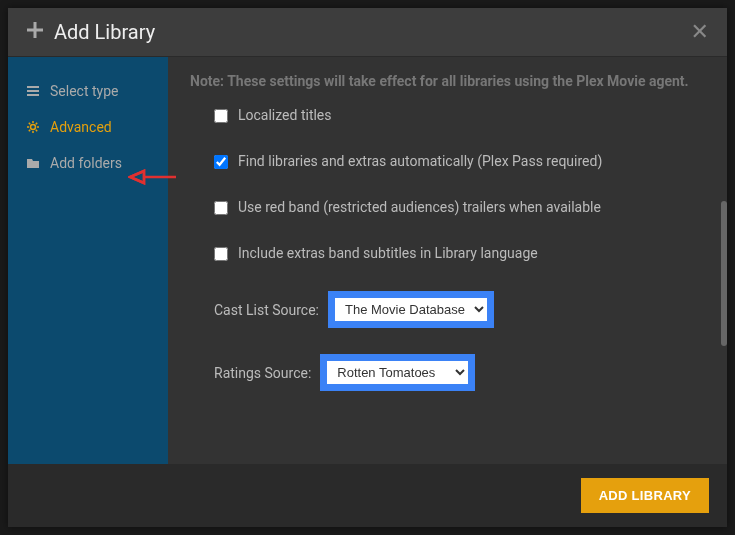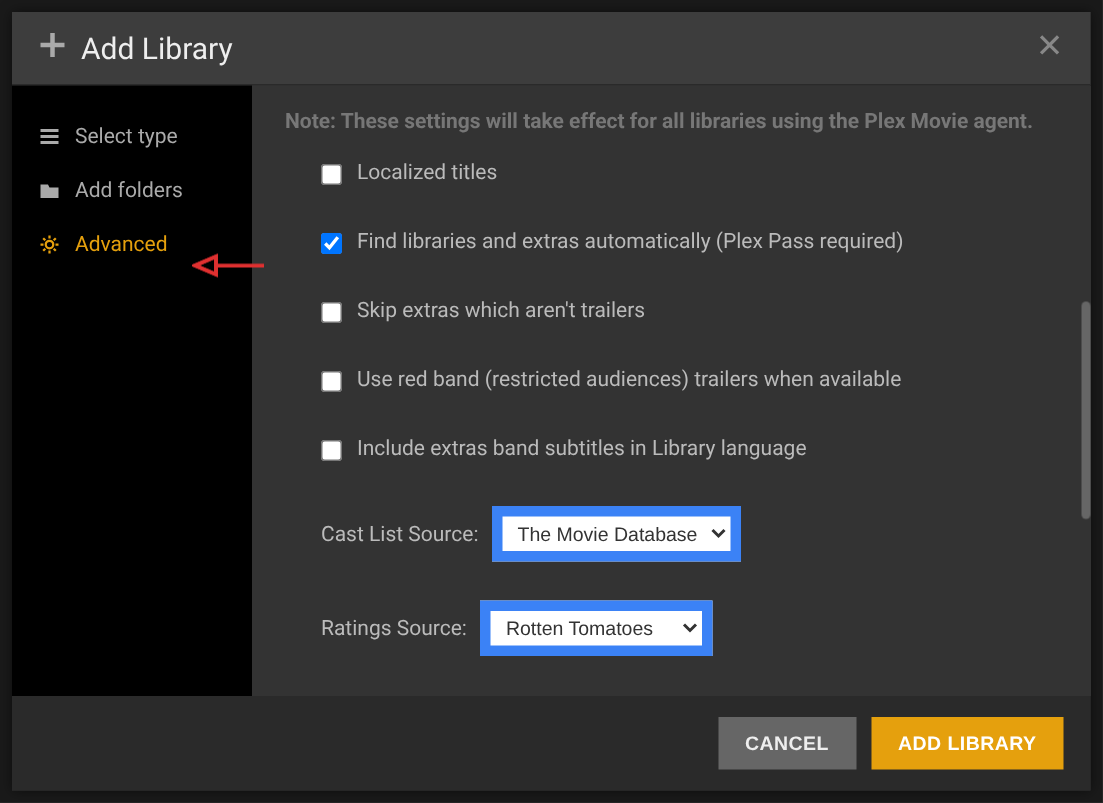--- a/index.html
+++ b/index.html
@@ -48,21 +48,21 @@
       cursor: pointer;
       line-height: 1;
     }
     .modal-body {
       flex: 1;
       display: flex;
       min-height: 0;
     }
     .sidebar {
       width: 160px;
-      background: #000000;
+      background: #0c4a6e;
       padding: 16px 0;
     }
     .sidebar-item {
       display: flex;
       align-items: center;
       padding: 10px 16px;
       color: #aaa;
       cursor: pointer;
       font-size: 14px;
     }
@@ -183,53 +183,49 @@
   <div class="modal-body">
     <div class="sidebar">
       <div class="sidebar-item">
         <span class="s-icon">
           <svg width="14" height="14" viewBox="0 0 14 14">
               <path d="M1 3h12M1 7h12M1 11h12" stroke="#aaa" stroke-width="2"></path>
             </svg>
         </span>
         <span>Select type</span>
       </div>
-      <div class="sidebar-item">
-        <span class="s-icon">
-          <svg width="14" height="12" viewBox="0 0 14 12">
-              <path d="M1 2h5l1 2h6v7H1z" fill="#aaa"></path>
-            </svg>
-        </span>
-        <span>Add folders</span>
-      </div>
       <div class="sidebar-item active">
         <span class="s-icon">
           <svg width="14" height="14" viewBox="0 0 14 14">
               <circle cx="7" cy="7" r="2.5" fill="none" stroke="#e5a00d" stroke-width="1.5"></circle>
               <path d="M7 1v2M7 11v2M1 7h2M11 7h2M2.8 2.8l1.4 1.4M9.8 9.8l1.4 1.4M2.8 11.2l1.4-1.4M9.8 4.2l1.4-1.4" stroke="#e5a00d" stroke-width="1.5"></path>
             </svg>
         </span>
         <span>Advanced</span>
       </div>
+      <div class="sidebar-item">
+        <span class="s-icon">
+          <svg width="14" height="12" viewBox="0 0 14 12">
+              <path d="M1 2h5l1 2h6v7H1z" fill="#aaa"></path>
+            </svg>
+        </span>
+        <span>Add folders</span>
+      </div>
     </div>
 
     <div class="content">
       <p class="note">Note: These settings will take effect for all libraries using the Plex Movie agent.</p>
 
       <div class="check-row">
         <input type="checkbox" style="">
         <span>Localized titles</span>
       </div>
       <div class="check-row">
         <input type="checkbox" checked="" style="">
         <span>Find libraries and extras automatically (Plex Pass required)</span>
-      </div>
-      <div class="check-row">
-        <input type="checkbox" style="">
-        <span>Skip extras which aren't trailers</span>
       </div>
       <div class="check-row">
         <input type="checkbox" style="">
         <span>Use red band (restricted audiences) trailers when available</span>
       </div>
       <div class="check-row">
         <input type="checkbox" style="">
         <span>Include extras band subtitles in Library language</span>
       </div>
 
@@ -242,21 +238,20 @@
       <div class="select-row">
         <label>Ratings Source:</label>
         <select>
           <option>Rotten Tomatoes</option>
         </select>
       </div>
     </div>
   </div>
 
   <div class="modal-footer">
-    <button class="btn btn-cancel">CANCEL</button>
     <button class="btn btn-primary">ADD LIBRARY</button>
   </div>
 
   <div class="scroll-indicator"></div>
 </div>
 
 <div class="arrow-annotation">
   <svg width="50" height="24" viewBox="0 0 50 24">
     <path d="M48 12 L16 12 M16 12 L16 6 L2 12 L16 18 L16 12 Z" fill="none" stroke="#e03030" stroke-width="2.5"></path>
     <path d="M16 6 L2 12 L16 18 Z" fill="none" stroke="#e03030" stroke-width="2.5"></path>

